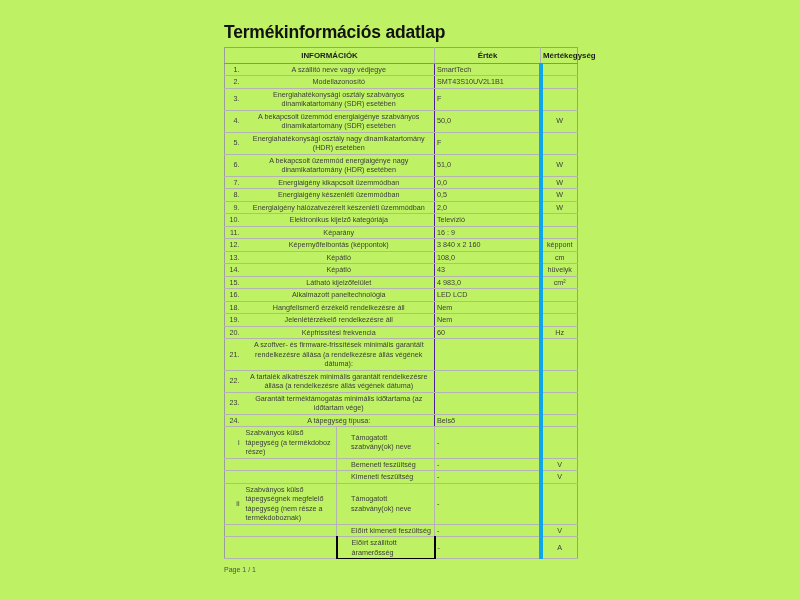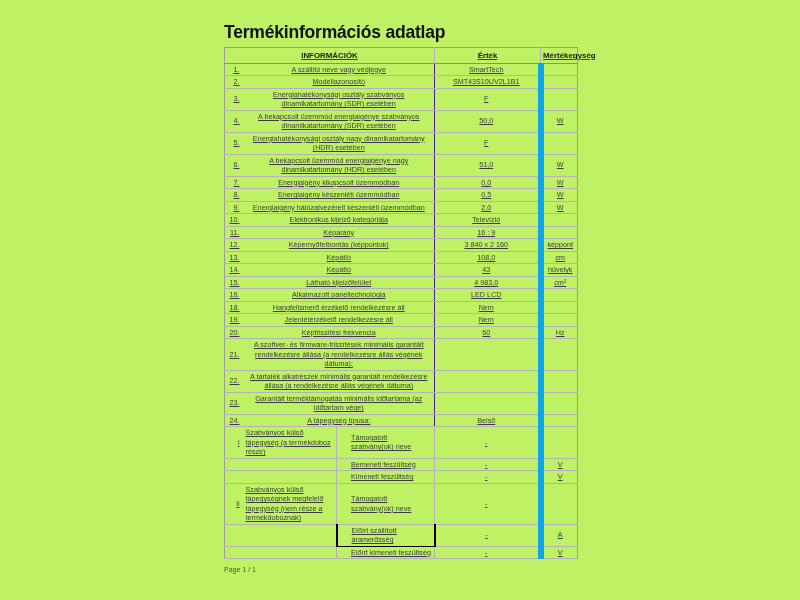--- a/index.html
+++ b/index.html
@@ -5,32 +5,32 @@
   * { margin:0; padding:0; box-sizing:border-box; }
   html,body { background:#fff; }
   .page {
     position:relative; width:800px; height:600px; background:#bef264;
     font-family:"Liberation Sans", sans-serif; color:#3c3c3c; overflow:hidden;
   }
   .doc { position:absolute; left:224px; top:22px; width:353px; }
   .doc-title { font-size:17.5px; font-weight:700; color:#121212; letter-spacing:-0.2px; }
   .doc-subtitle { font-size:8.4px; font-weight:600; color:#1c1c1c; margin-top:5px; letter-spacing:0.1px; }
   table.spec { border-collapse:collapse; table-layout:fixed; width:353px; margin-top:4px;
-    font-size:7.2px; line-height:9.5px; color:#3c3c3c; border:1px solid #9c9c9c;text-decoration:underline; }
+    font-size:7.2px; line-height:9.5px; color:#3c3c3c; border:1px solid #9c9c9c; }
   td, th { border-bottom:1px solid #b3b3b3; vertical-align:middle; padding:1px 2px; }
   thead th { font-weight:700; color:#1c1c1c; font-size:7.9px; padding:2.5px 2px;
     border-bottom:1px solid #8d8d8d; text-align:center; }
   th.h-info { border-right:1px solid #b3b3b3; }
   th.h-val  { border-right:1px solid #b3b3b3; }
   th.h-unit { white-space:nowrap; overflow:visible; }
   td.num  { text-align:right; padding-right:3px; }
   td.lab  { border-right:1px solid #4c1d95; padding-left:3px;text-align:center; }
   td.laba { border-right:1px solid #b3b3b3; padding-left:3px; }
   td.labb { border-right:1px solid #b3b3b3; padding-left:14px; }
-  td.val  { text-align:center; border-right:6px solid #0ea5e9; }
+  td.val  { border-right:4px solid #0ea5e9; }
   td.unit { text-align:center; }
   td.sel  { border:1px solid #000; border-left-width:2px; border-right-width:2px; }
   .doc-footer { font-size:7px; color:#4f4f4f; margin-top:7px; }
 </style>
 </head>
 <body>
 
 <div class="page">
   <div class="doc">
     <div class="doc-title">Termékinformációs adatlap</div>
@@ -210,28 +210,28 @@
           </tr>
           <tr>
             <td class="num">ii</td>
             <td class="laba">Szabványos külső tápegységnek megfelelő tápegység (nem része a termékdoboznak)</td>
             <td class="labb">Támogatott szabvány(ok) neve</td>
             <td class="val">-</td>
             <td class="unit"></td>
           </tr>
           <tr>
             <td class="laba" colspan="2"></td>
+            <td class="labb">Előírt kimeneti feszültség</td>
+            <td class="val">-</td>
+            <td class="unit">V</td>
+          </tr>
+          <tr>
+            <td class="laba" colspan="2"></td>
             <td class="labb sel">Előírt szállított áramerősség</td>
             <td class="val">-</td>
             <td class="unit">A</td>
-          </tr>
-          <tr>
-            <td class="laba" colspan="2"></td>
-            <td class="labb">Előírt kimeneti feszültség</td>
-            <td class="val">-</td>
-            <td class="unit">V</td>
           </tr>
         </tbody>
     </table>
 
     <div class="doc-footer">Page 1 / 1</div>
   </div>
 </div>
 
 </body></html>

